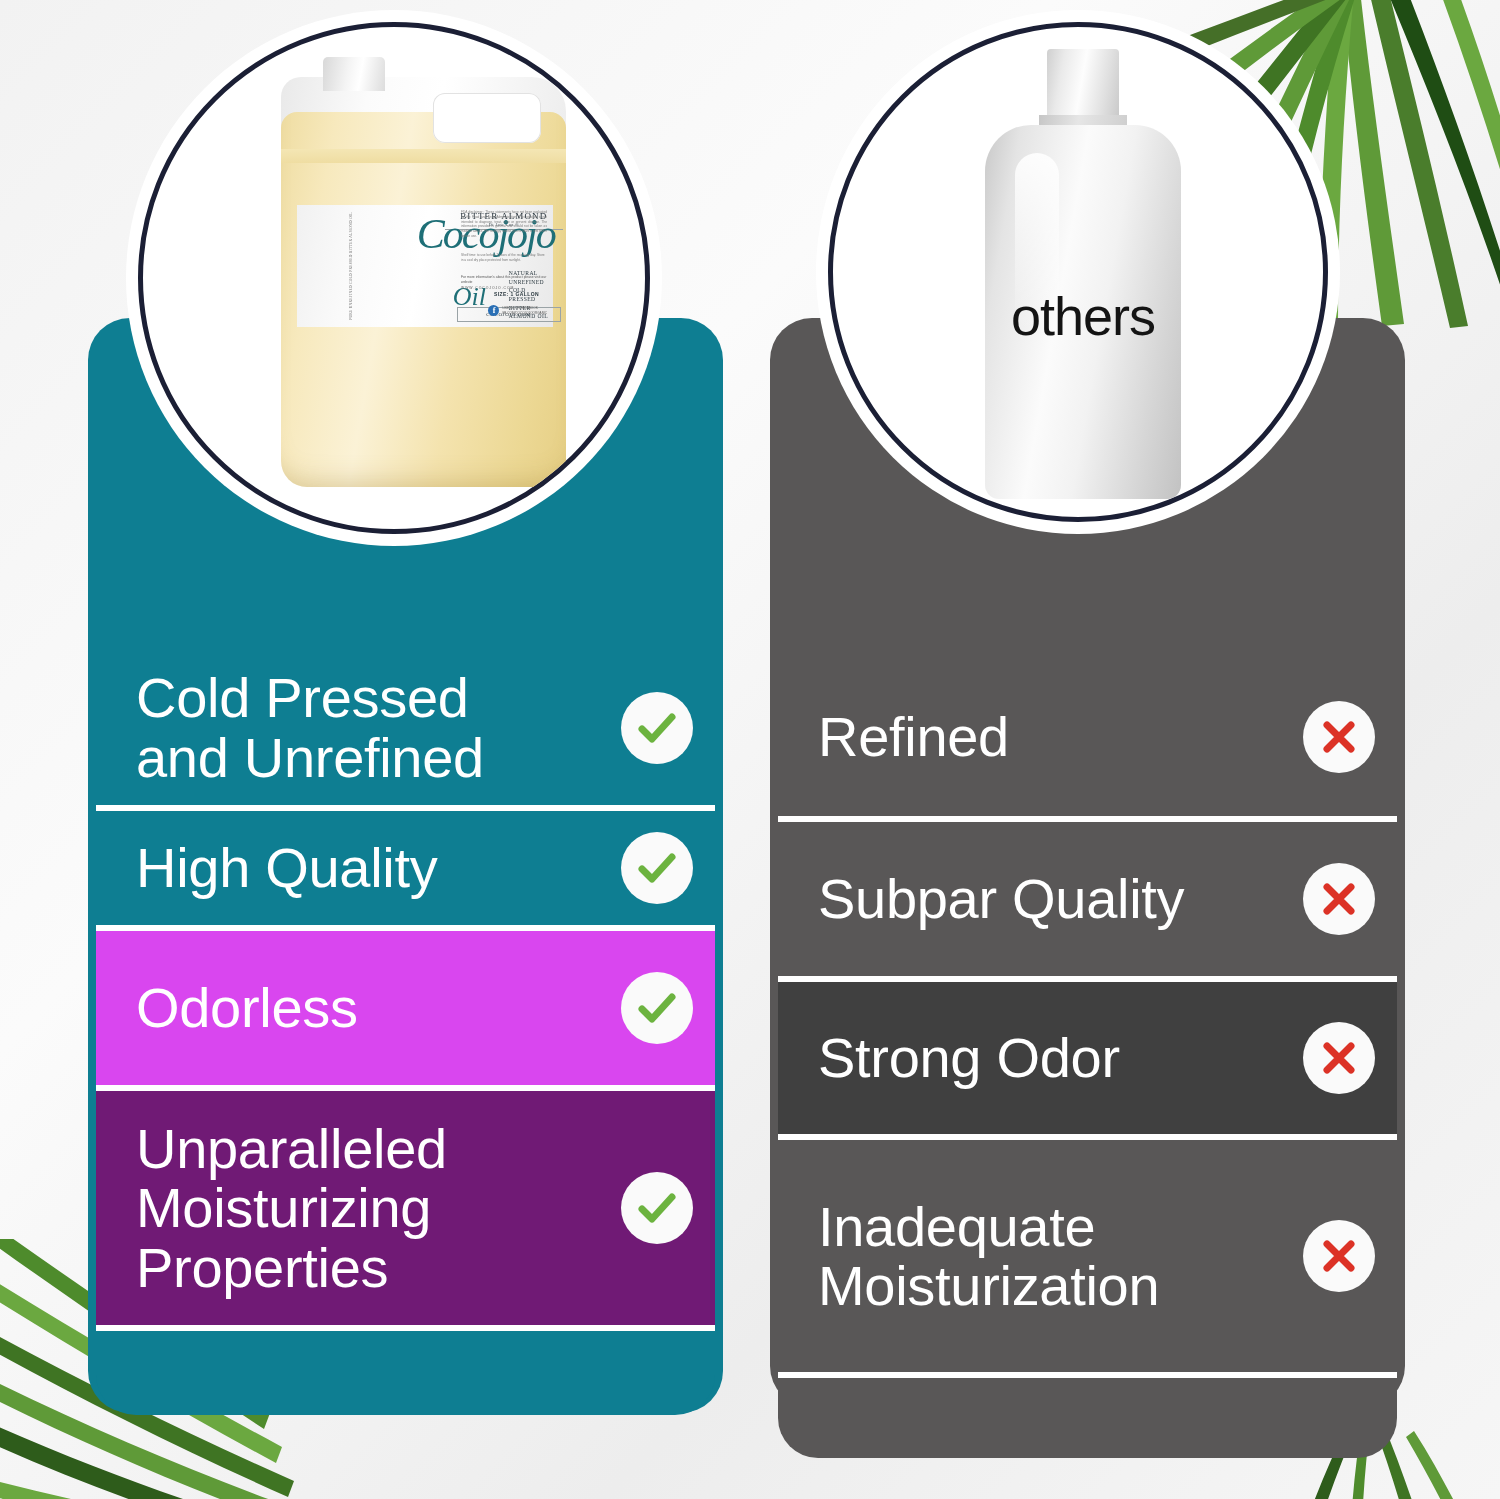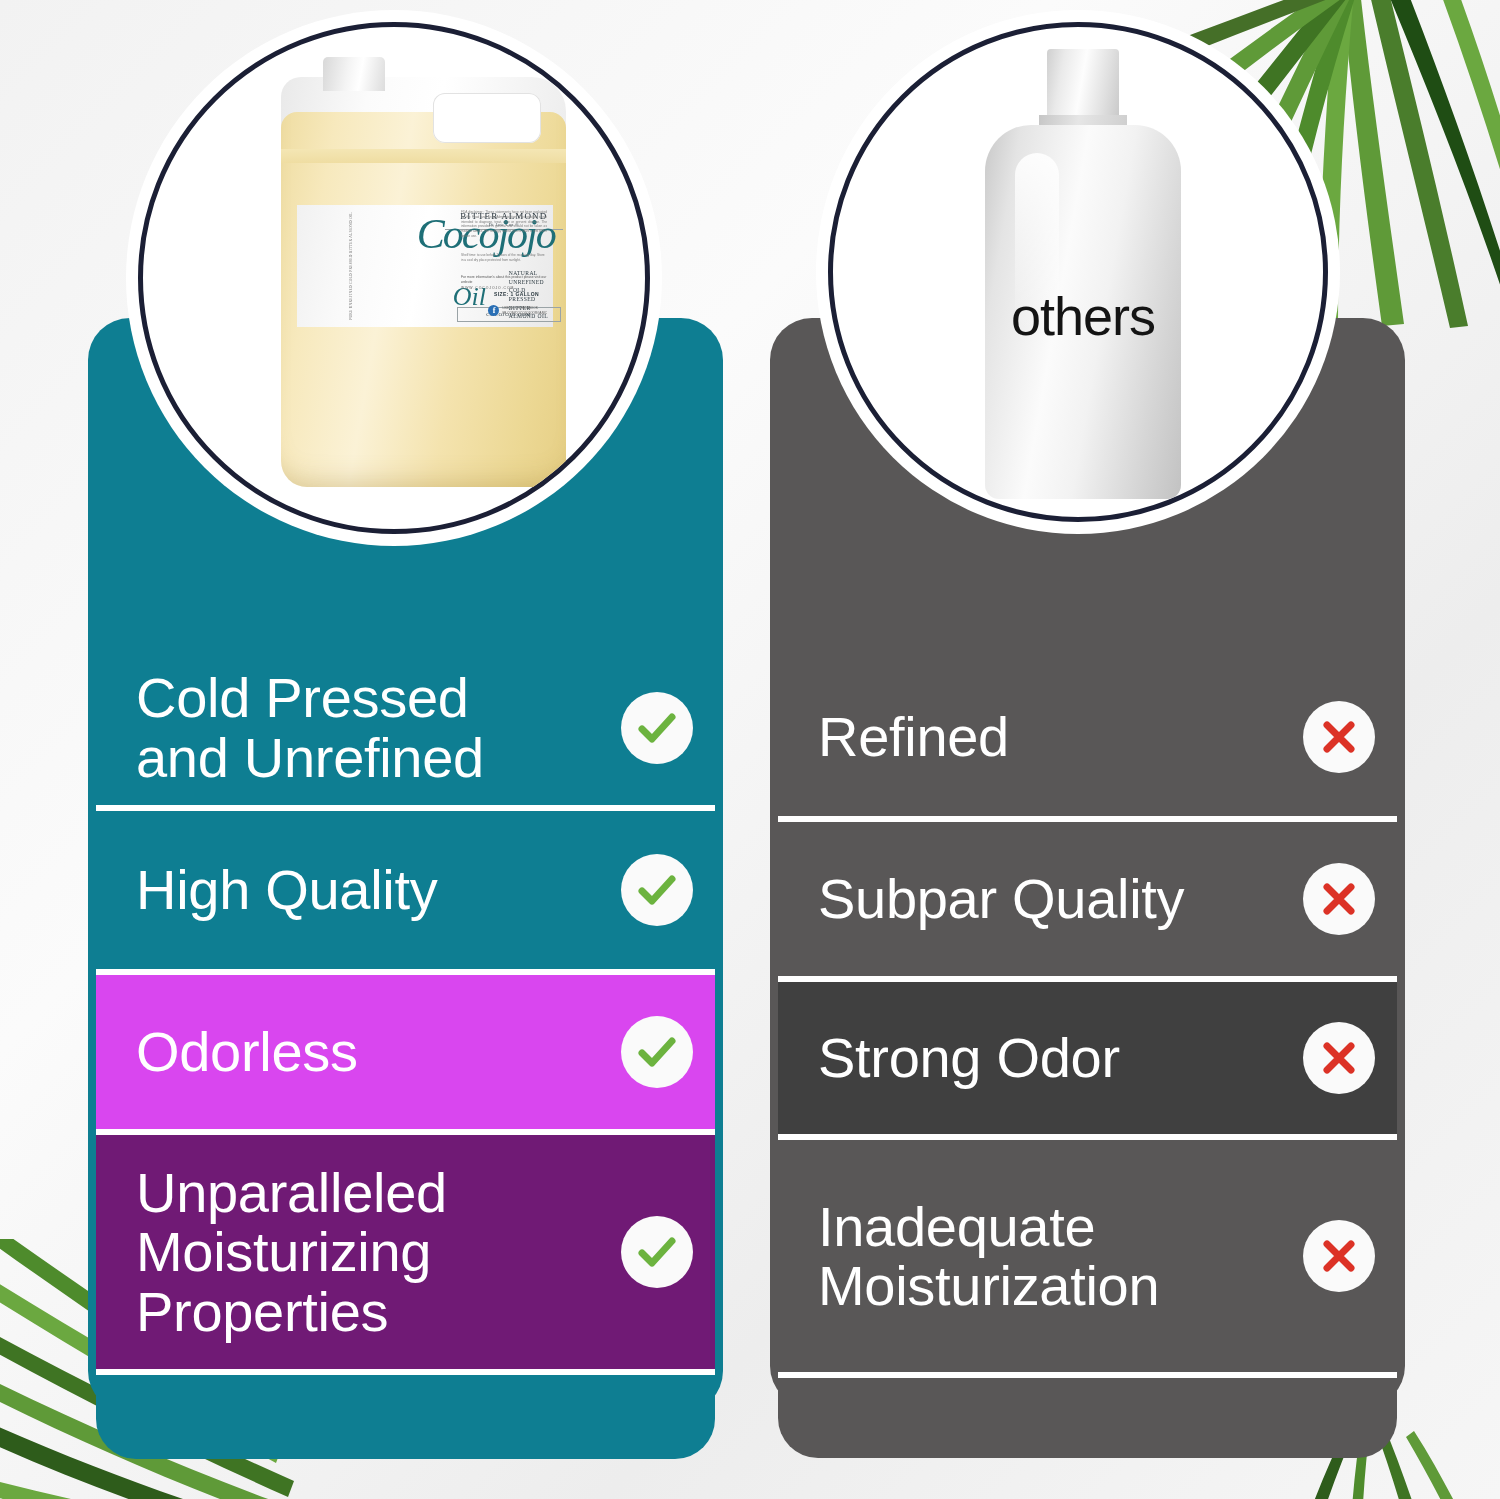--- a/index.html
+++ b/index.html
@@ -84,21 +84,21 @@
     width: 72px; height: 72px;
     border-radius: 50%;
     background: #fafafa;
     display: flex; align-items: center; justify-content: center;
     margin-left: 14px;
   }
   .mark svg { display: block; }
 
   
   .col-left  .row.r0 { height: 155px; }
-  .col-left  .row.r1 { height: 164px; }
+  .col-left  .row.r1 { height: 120px; }
   .col-left  .row.r2 { height: 160px; }
   .col-left  .row.r3 { height: 240px; }
   .col-left  .row.r4 { height: 90px; }
 
   .col-right .row.r0 { height: 158px; }
   .col-right .row.r1 { height: 160px; }
   .col-right .row.r2 { height: 158px; }
   .col-right .row.r3 { height: 238px; }
   .col-right .row.r4 { height: 86px; }
 

